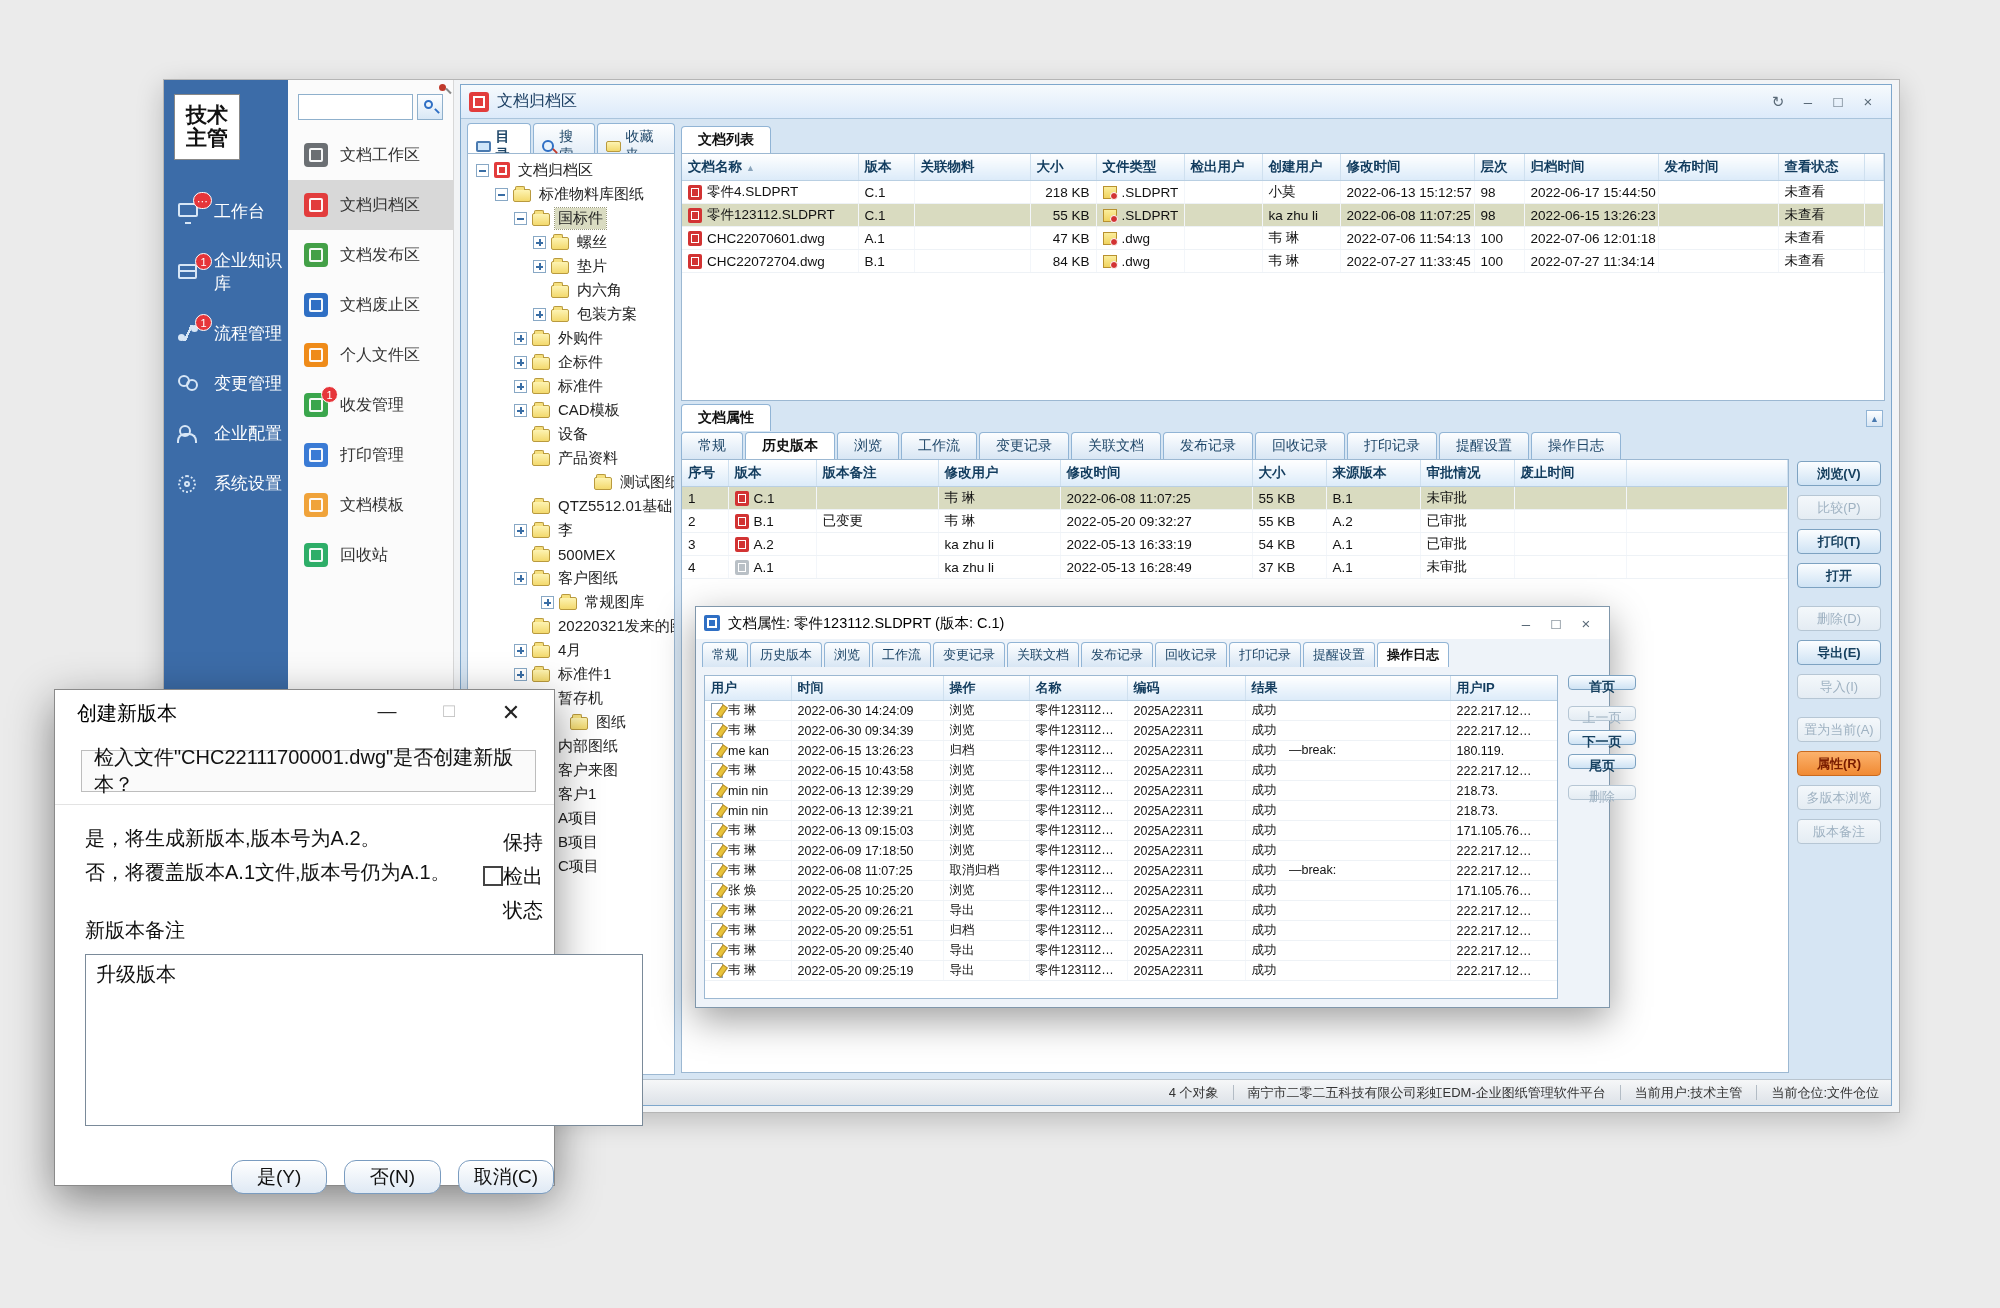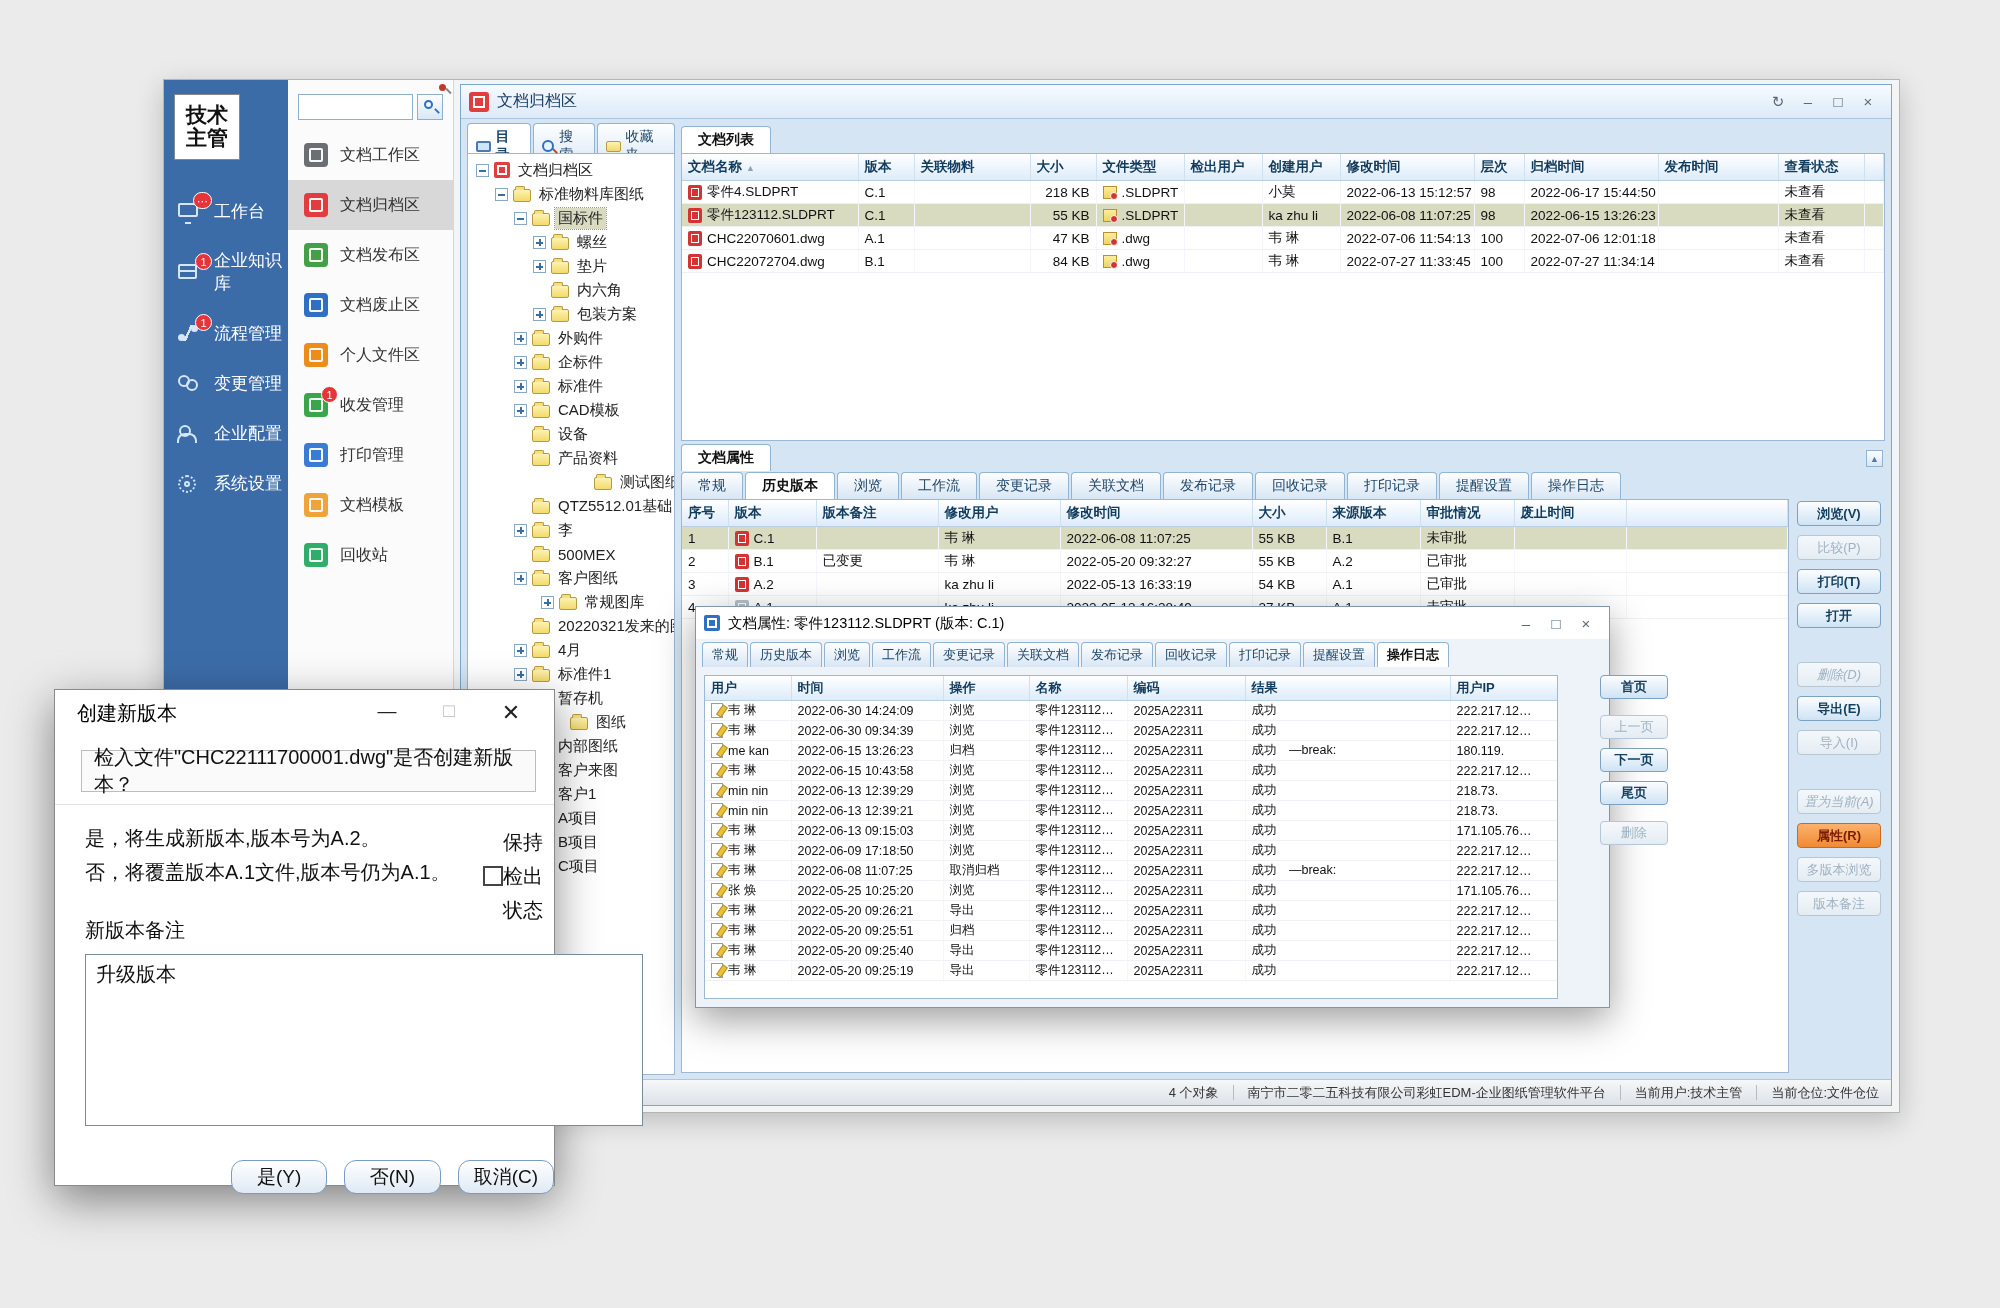--- a/index.html
+++ b/index.html
@@ -82,30 +82,30 @@
   .tlabel { padding:1px 3px;}
   .trow.sel .tlabel { background:#dadcc2; outline:1px dotted #9a9a7a;}
   
   .rightpanel { flex:1; display:flex; flex-direction:column; min-width:0; padding:4px 6px 0 4px;}
   .tabstrip { height:30px; flex:none; display:flex; align-items:flex-end; gap:2px; position:relative;}
   .tab { padding:4px 16px; font-size:14px; color:#1e4668; background:linear-gradient(#fdfeff,#d8e6f4);
          border:1px solid #91b4d5; border-bottom:none; border-radius:4px 4px 0 0; white-space:nowrap;}
   .tab.sel { background:#fff; font-weight:bold; color:#111;}
   .scrollup { position:absolute; right:2px; bottom:4px; width:17px; height:17px; border:1px solid #91b4d5;
               background:linear-gradient(#fdfeff,#d8e6f4); color:#4a7ab0; font-size:9px; line-height:16px; text-align:center;}
-  .doclistbox { height:288px; flex:none; background:#fff; border:1px solid #9cb8d2; overflow:hidden;}
+  .doclistbox { height:248px; flex:none; background:#fff; border:1px solid #9cb8d2; overflow:hidden;}
   .histwrap { flex:1; display:flex; min-height:0; padding-bottom:6px;}
   .histbox { flex:1; background:#fff; border:1px solid #9cb8d2; overflow:hidden;}
   .sidebtns { width:96px; flex:none; padding:2px 2px 0 8px;}
   .cbtn { display:block; width:84px; height:25px; line-height:23px; text-align:center; margin-bottom:9px;
           border:1px solid #7da2c1; border-radius:4px; background:linear-gradient(#fbfdff,#cfe3f4);
           color:#16405f; font-size:13px; font-weight:bold; white-space:nowrap; cursor:default;}
   .cbtn.disabled { border-color:#b6c6d4; background:linear-gradient(#f4f8fb,#e4ecf3); color:#9fb2c2; font-weight:normal;}
   .cbtn.accent { background:linear-gradient(#fcb26d,#f08a33); border-color:#c96a1f; color:#7a1d00;}
-  .cbtn.gap { margin-top:34px;font-style:italic;}
+  .cbtn.gap { margin-top:18px;}
   
   table.grid { border-collapse:collapse; table-layout:fixed; width:100%; font-size:13.5px;}
   .grid th { background:linear-gradient(#ffffff,#dcebf9); border-right:1px solid #cfe0ef; border-bottom:1px solid #b9cfe2;
              padding:4px 6px; text-align:left; font-weight:bold; color:#123c5e; white-space:nowrap; overflow:hidden; height:25px;}
   .grid td { padding:2px 6px; border-bottom:1px solid #eef2f6; border-right:1px solid #f3f6fa;
              white-space:nowrap; overflow:hidden; color:#111; height:23px;}
   .grid tr.sel td { background:#d9dbc0;}
   td.num { text-align:right;}
   .cellflex { display:flex; align-items:center; gap:5px;}
   .file-ic { width:14px; height:15px; border-radius:2px; background:#d23333; position:relative; flex:none;}
@@ -127,21 +127,21 @@
   .pd-title { height:32px; flex:none; background:#fff; display:flex; align-items:center; gap:8px; padding:0 8px; font-size:14.5px; color:#000;}
   .pd-ic { width:16px; height:16px; background:#2f6fc4; border-radius:2px; position:relative; flex:none;}
   .pd-ic::after { content:""; position:absolute; inset:3px; border:2px solid #fff;}
   .pd-tabs { height:28px; flex:none; display:flex; align-items:flex-end; gap:2px; padding-left:6px; background:#eef3f9;}
   .pd-tabs .tab { padding:3px 9px; font-size:13px;}
   .pd-content { flex:1; display:flex; padding:8px; min-height:0;}
   .logbox { width:854px; flex:none; background:#fff; border:1px solid #9cb8d2; overflow:hidden;}
   .logbox .grid td { height:18px; padding:1px 6px; font-size:12.5px;}
   .logbox .grid th { height:23px; padding:3px 6px; font-size:13px;}
   .pagercol { flex:1; padding-left:10px;}
-  .pagercol .cbtn { width:68px; height:24px; line-height:22px;margin-left:32px;}
+  .pagercol .cbtn { width:68px; height:15px; line-height:22px;}
   .pbtn-gap { margin-top:16px !important;}
   
   .nvdialog { position:absolute; left:54px; top:689px; width:501px; height:497px; background:#fff;
               border:1px solid #8a8a8a; box-shadow:0 14px 42px rgba(0,0,0,.45); z-index:30; color:#111;}
   .nv-title { height:46px; display:flex; align-items:center; padding:0 0 0 22px; font-size:20px; color:#000;}
   .nv-btns { margin-left:auto; display:flex; gap:28px; padding-right:26px;}
   .nv-btns .wbtn { font-size:19px; color:#222; width:34px;}
   .nv-btns .wbtn.dim { color:#b9b9b9;}
   .nv-btns .wbtn.big { font-size:22px;}
   .msgbox { margin:14px 18px 0 26px; height:42px; border:1px solid #bdbdbd; background:#fafafa;

